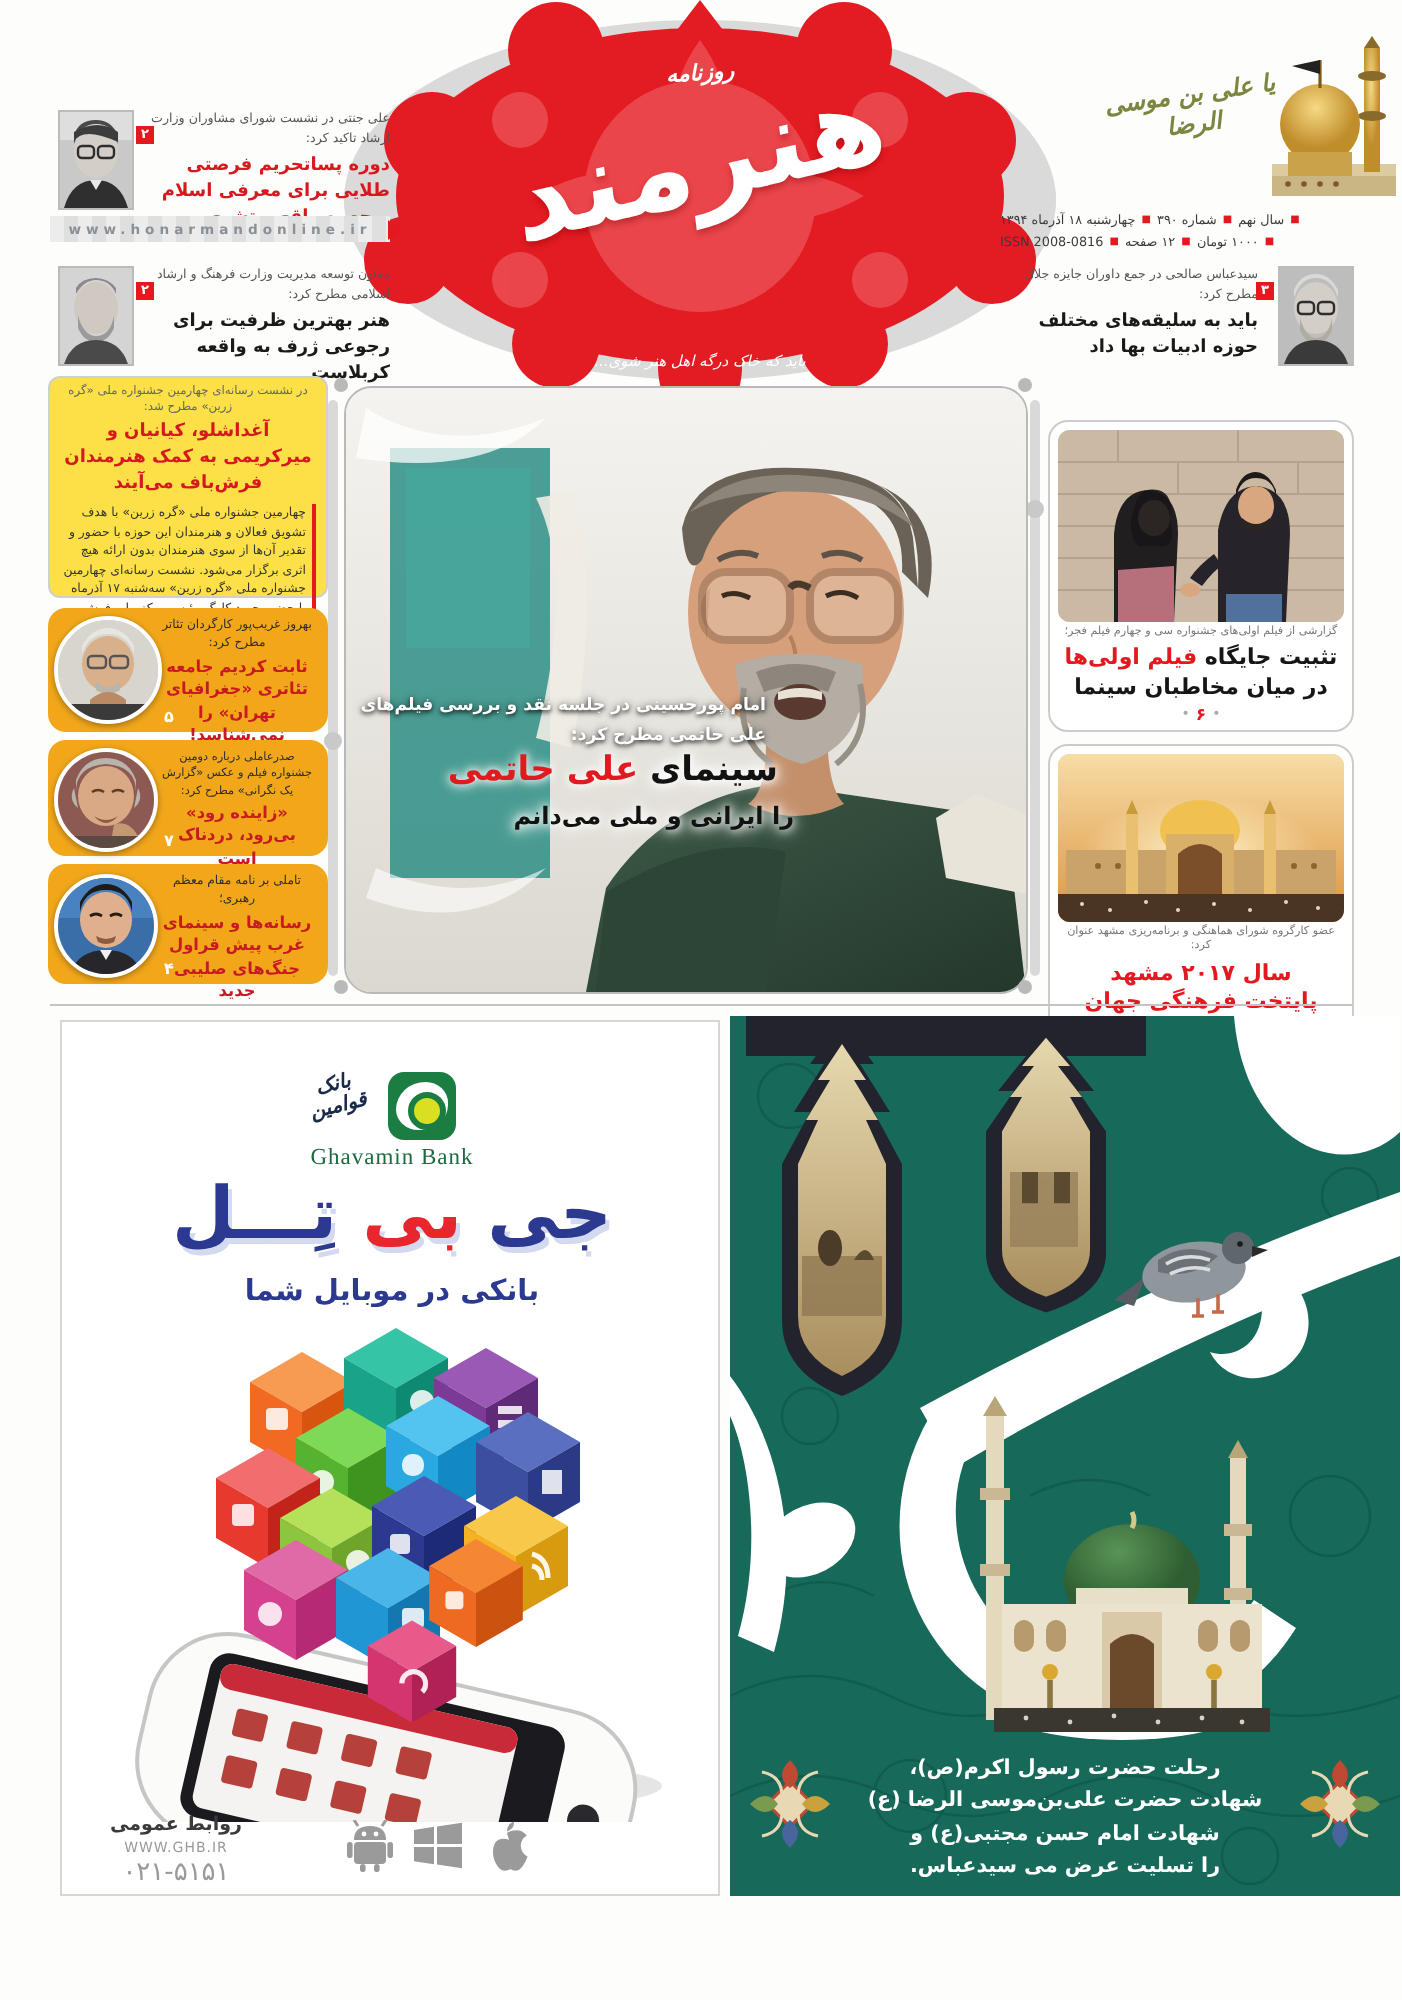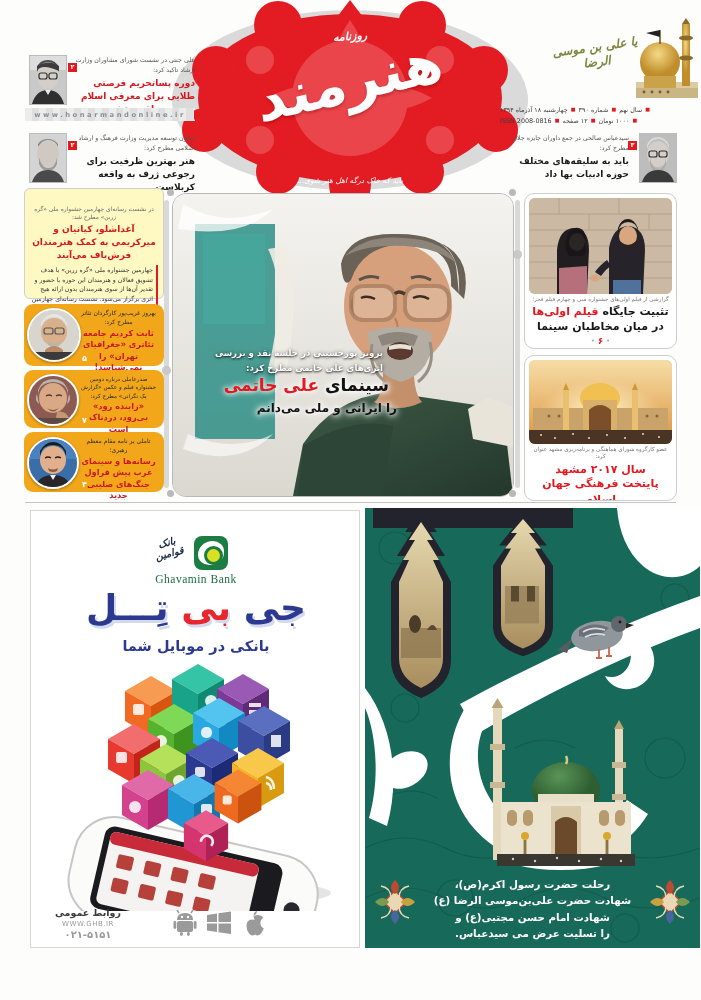--- a/index.html
+++ b/index.html
@@ -29,21 +29,21 @@
 
   .datelines{left:500px;top:105px;width:198px;text-align:left;}
   .dateline{font-size:6.4px;color:#3b3b3b;line-height:1.7;direction:rtl;text-align:left;}
   .dateline .sq{color:var(--red);font-size:5px;vertical-align:1px;padding:0 1px;}
 
   
   .rail{width:5px;background:#d9d9d9;border-radius:3px;}
   .rail-dot{width:9px;height:9px;border-radius:50%;background:#c9c9c9;}
 
   
-  .festival-box{left:24px;top:188px;width:140px;height:111px;background:#fef9c3;border:1px solid #cfcfcc;border-radius:6px;padding:17px 5px;box-sizing:border-box;}
+  .festival-box{left:24px;top:188px;width:140px;height:111px;background:#fde047;border:1px solid #cfcfcc;border-radius:6px;padding:4px 5px;box-sizing:border-box;}
   .festival-header{font-size:5.9px;color:#666;text-align:center;line-height:1.3;}
   .festival-title{font-size:9px;font-weight:bold;color:var(--red2);text-align:center;line-height:1.45;margin-top:2px;}
   .festival-body{font-size:6.2px;color:#333;text-align:right;line-height:1.52;margin-top:3px;border-right:2px solid var(--red);padding-right:3px;}
   .festival-page{font-size:8px;font-weight:bold;color:var(--red);text-align:center;margin-top:2px;}
 
   .side-item{left:24px;width:140px;background:var(--yellow);border-radius:9px;box-sizing:border-box;padding:5px 7px 4px 0;}
   .side-item .circ{position:absolute;left:3px;border-radius:50%;border:2.5px solid #fff;box-shadow:0 1px 3px rgba(0,0,0,.35);overflow:hidden;background:#ccc;}
   .si-text{margin-left:56px;text-align:center;}
   .si-kicker{font-size:6.1px;color:#2c2c2c;line-height:1.45;}
   .si-title{font-size:8.2px;font-weight:bold;color:#c81a20;line-height:1.4;margin-top:1px;}
@@ -52,21 +52,21 @@
   
   .main-card{left:172px;top:193px;width:340px;height:302px;border:1.5px solid #b9b9b9;border-radius:14px;overflow:hidden;background:#eee;}
   .corner-dot{width:7px;height:7px;border-radius:50%;background:#b9b9b9;}
   .main-kicker{position:absolute;right:130px;top:152px;width:205px;text-align:right;color:#fff;font-weight:bold;font-size:8.6px;line-height:1.75;text-shadow:0 1px 2px rgba(0,0,0,.75),0 0 4px rgba(0,0,0,.45);}
   .main-title1{position:absolute;right:124px;top:180px;width:230px;text-align:right;font-size:17px;font-weight:bold;line-height:1.4;}
   .main-title1 .b,.main-title2{color:#121212;text-shadow:0 0 4px #fff,0 0 7px #fff,0 0 10px #fff;}
   .main-title1 .r{color:var(--red);text-shadow:0 0 4px #fff,0 0 7px #fff;}
   .main-title2{position:absolute;right:116px;top:207px;width:240px;font-size:12px;font-weight:bold;}
 
   
-  .r-card{left:524px;width:153px;background:#fff;border:1px solid #ccc;border-radius:10px;box-sizing:border-box;overflow:hidden;}
+  .r-card{left:524px;width:153px;background:#fff;border:1px solid #ccc;border-radius:10px;box-sizing:border-box;overflow:hidden;margin-top:17px;}
   .r-photo{margin:4px auto 0;width:143px;border-radius:6px;overflow:hidden;background:#d8c9a8;}
   .r-kicker{font-size:5.6px;color:#777;text-align:center;margin-top:2px;line-height:1.3;padding:0 3px;}
   .r-title{font-size:11px;font-weight:bold;text-align:center;line-height:1.45;margin-top:1px;}
   .r-title .b{color:#161616;}
   .r-title .r{color:var(--red);}
   .r-title.allred{color:var(--red);}
   .r-page{text-align:center;font-size:8.5px;margin-top:1px;}
   .r-page .num{color:var(--red);font-weight:bold;}
   .r-page .dt{color:#aaa;font-size:7px;vertical-align:1px;padding:0 3px;}
 
@@ -79,21 +79,21 @@
   .gb-circle{position:absolute;left:10px;top:10px;width:13px;height:13px;background:#d9e021;border-radius:50%;border:3px solid var(--bankgreen);}
   .gb-callig{position:absolute;left:112px;top:26px;width:50px;text-align:center;color:#1a2a4a;font-weight:bold;font-style:italic;font-size:10px;line-height:1.1;transform:rotate(-14deg);direction:rtl;}
   .gb-name{position:absolute;left:0;top:62px;width:330px;text-align:center;color:#1b6b3f;font-family:"Liberation Serif",serif;font-size:11.5px;letter-spacing:.5px;}
   .ad-headline{position:absolute;left:0;top:76px;width:330px;text-align:center;font-size:36px;font-weight:bold;direction:rtl;text-shadow:2px 3px 0 #d3d9ee;}
   .ad-headline .blue{color:var(--blue);}
   .ad-headline .red{color:#e8262d;}
   .ad-sub{position:absolute;left:0;top:127px;width:330px;text-align:center;color:var(--blue);font-size:14.5px;font-weight:bold;direction:rtl;}
   .ad-footer{position:absolute;left:14px;top:396px;width:86px;text-align:center;}
   .ad-footer .lbl{font-size:9.5px;font-weight:bold;color:#3a3a3a;direction:rtl;}
   .ad-footer .url{font-size:7px;color:#9a9a9a;letter-spacing:.5px;margin-top:2px;}
-  .ad-footer .tel{font-size:10px;color:#9a9a9a;margin-top:1px;font-weight:bold;}
+  .ad-footer .tel{font-size:13px;color:#9a9a9a;margin-top:1px;}
   .platforms{position:absolute;left:142px;top:398px;display:flex;gap:9px;align-items:center;}
 
   
   .poster{left:365px;top:508px;width:335px;height:440px;overflow:hidden;background:var(--green);}
   .poster-text{position:absolute;left:415px;top:876px;width:235px;text-align:center;color:#fff;direction:rtl;}
   .poster-text div{font-size:10.3px;font-weight:bold;line-height:1.6;}
 </style>
 </head>
 <body>
 
@@ -344,21 +344,21 @@
       <path d="M222,100 q3,-4 10,0" stroke="#4a3a2c" stroke-width="3.5" fill="none"></path>
       <path d="M188,104 q6,-3 14,1 M240,104 q8,-4 16,1" stroke="#3a2d20" stroke-width="2.5" fill="none"></path>
       <path d="M186,86 q10,-6 20,-2 M238,84 q10,-4 20,2" stroke="#5c5248" stroke-width="3" fill="none"></path>
       <path d="M222,124 q4,8 2,14" stroke="#b5805c" stroke-width="2" fill="none"></path>
       <path d="M195,138 Q225,128 258,138 Q262,178 228,188 Q196,180 195,138 Z" fill="#b3ada3"></path>
       <path d="M205,142 q20,-8 40,0 l-4,10 q-16,-6 -32,0 Z" fill="#8d867c"></path>
       <ellipse cx="227" cy="157" rx="13" ry="9" fill="#5a3a30"></ellipse>
       <path d="M216,152 q11,-4 22,0 l0,4 q-11,-3 -22,0 Z" fill="#e8e2d4"></path>
       <path d="M199,150 q-4,26 14,38 M257,148 q6,26 -12,40" stroke="#979086" stroke-width="3" fill="none"></path>
     </svg>
-    <div class="main-kicker fa">پرویز پورحسینی در جلسه نقد و بررسی اثری‌های علی حاتمی مطرح کرد:</div>
+    <div class="main-kicker fa">امام پورحسینی در جلسه نقد و بررسی فیلم‌های علی حاتمی مطرح کرد:</div>
     <div class="main-title1 fa">
       <span class="b">سینمای</span>
       <span class="r">علی حاتمی</span>
     </div>
     <div class="main-title2 fa">را ایرانی و ملی می‌دانم</div>
   </div>
   <div class="abs corner-dot" style="left:167px;top:189px;"></div>
   <div class="abs corner-dot" style="left:509px;top:189px;"></div>
   <div class="abs corner-dot" style="left:167px;top:490px;"></div>
   <div class="abs corner-dot" style="left:509px;top:490px;"></div>

